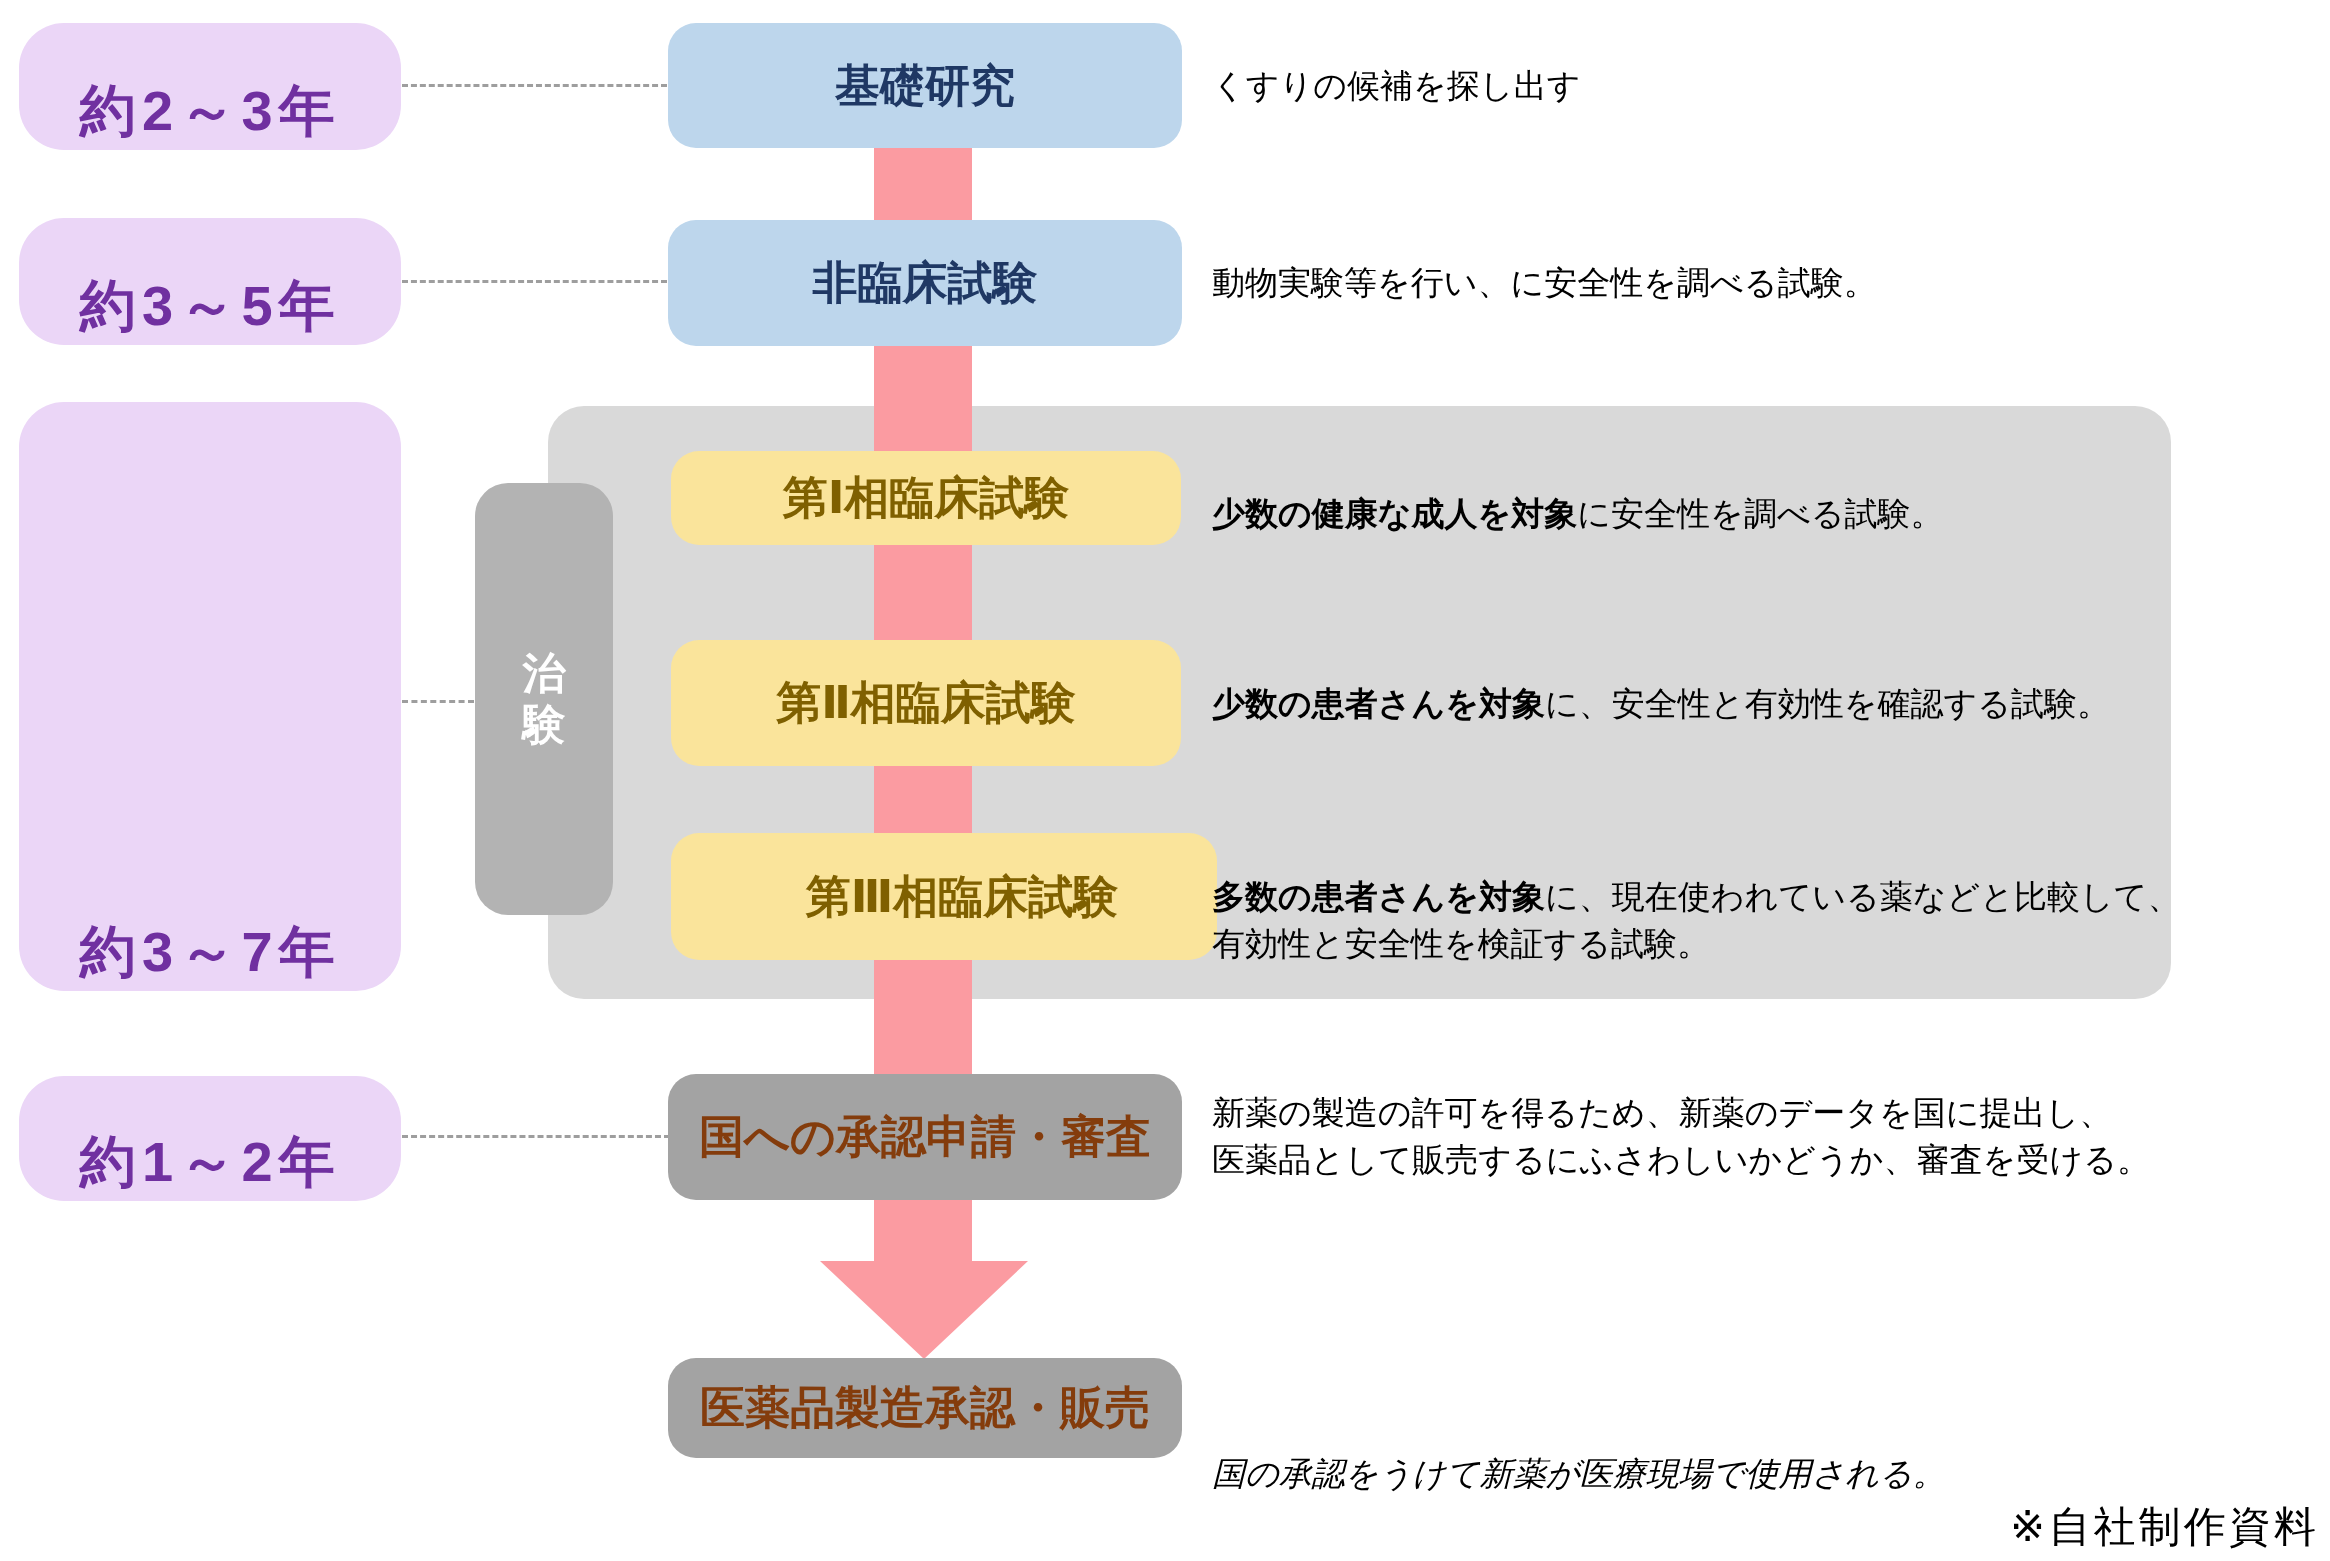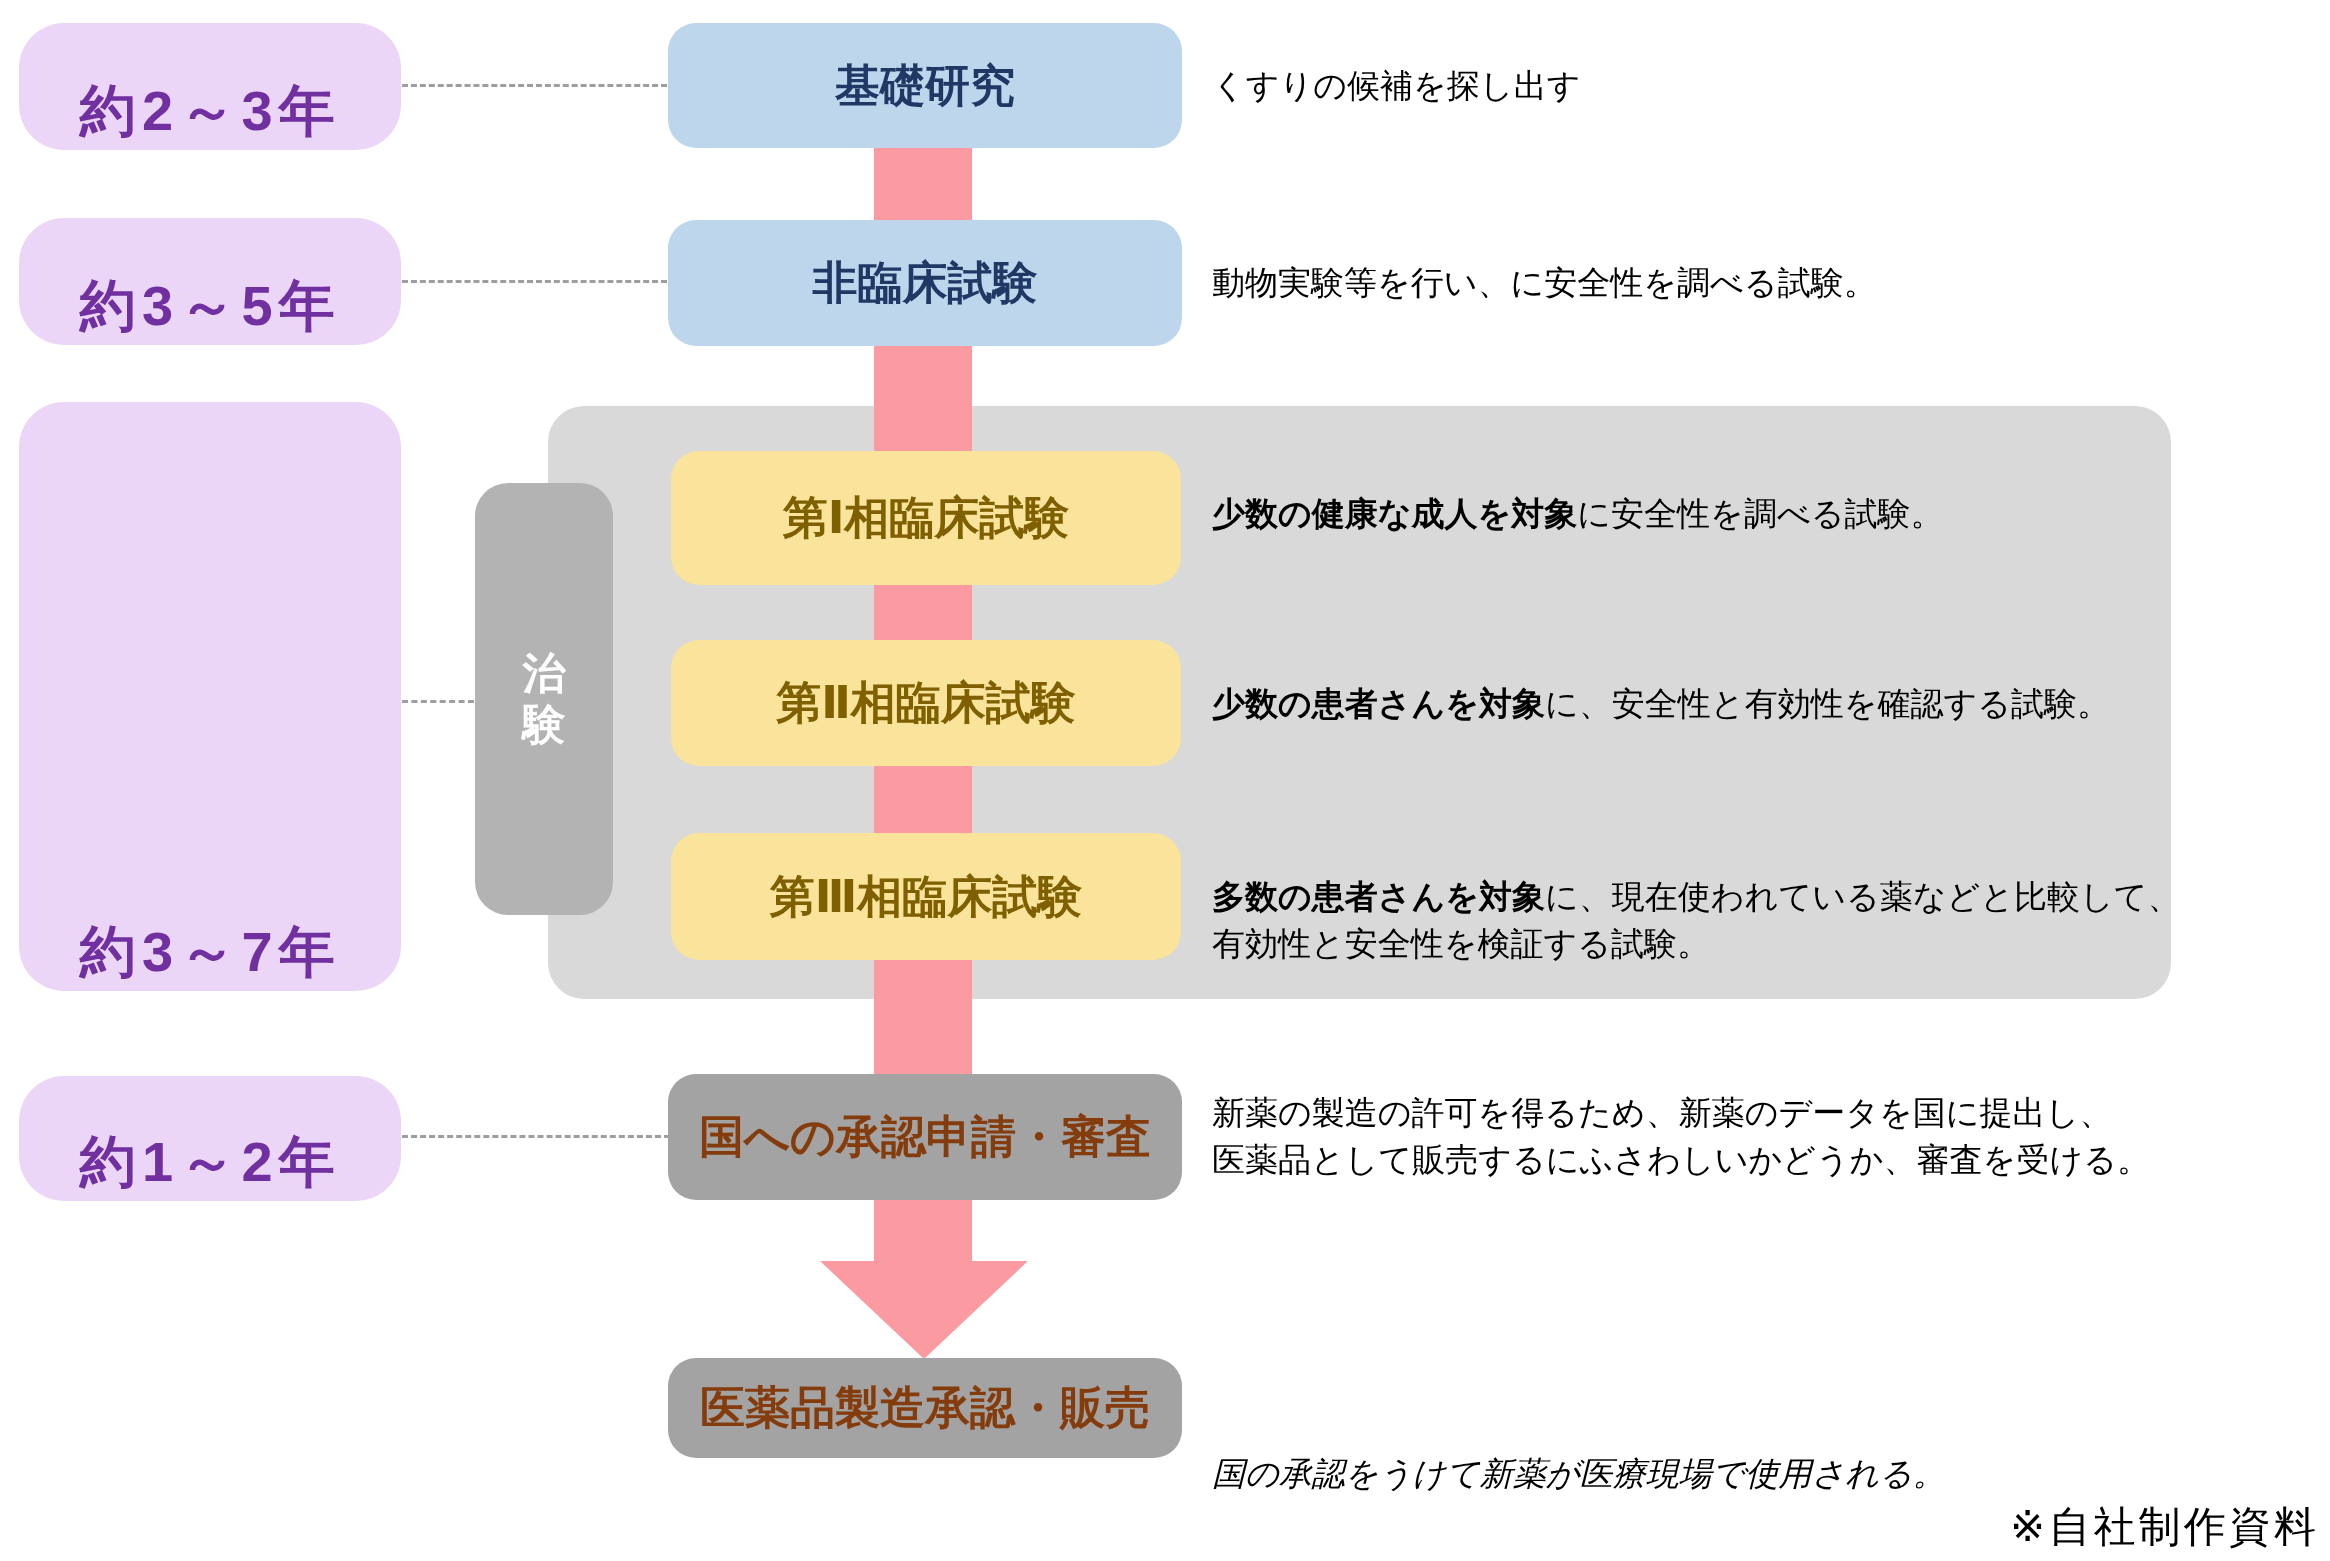--- a/index.html
+++ b/index.html
@@ -91,27 +91,27 @@
   <div class="duration-box" style="top:1076px;height:125px;">
     <span>約1～2年</span>
   </div>
 
   <div class="stage-box stage-blue" style="top:23px;height:125px;">
     <span>基礎研究</span>
   </div>
   <div class="stage-box stage-blue" style="top:220px;height:126px;">
     <span>非臨床試験</span>
   </div>
-  <div class="stage-box stage-yellow" style="top:451px;height:134px;">
+  <div class="stage-box stage-yellow" style="top:451px;height:94px;">
     <span>第Ⅰ相臨床試験</span>
   </div>
   <div class="stage-box stage-yellow" style="top:640px;height:126px;">
     <span>第Ⅱ相臨床試験</span>
   </div>
-  <div class="stage-box stage-yellow" style="top:833px;height:127px;">
+  <div class="stage-box stage-yellow" style="top:833px;height:127px;padding-left:36px;">
     <span>第Ⅲ相臨床試験</span>
   </div>
   <div class="stage-box stage-orange" style="top:1074px;height:126px;">
     <span>国への承認申請・審査</span>
   </div>
   <div class="stage-box stage-orange" style="top:1358px;height:100px;">
     <span>医薬品製造承認・販売</span>
   </div>
 
   <div class="desc" style="top:62px;">

